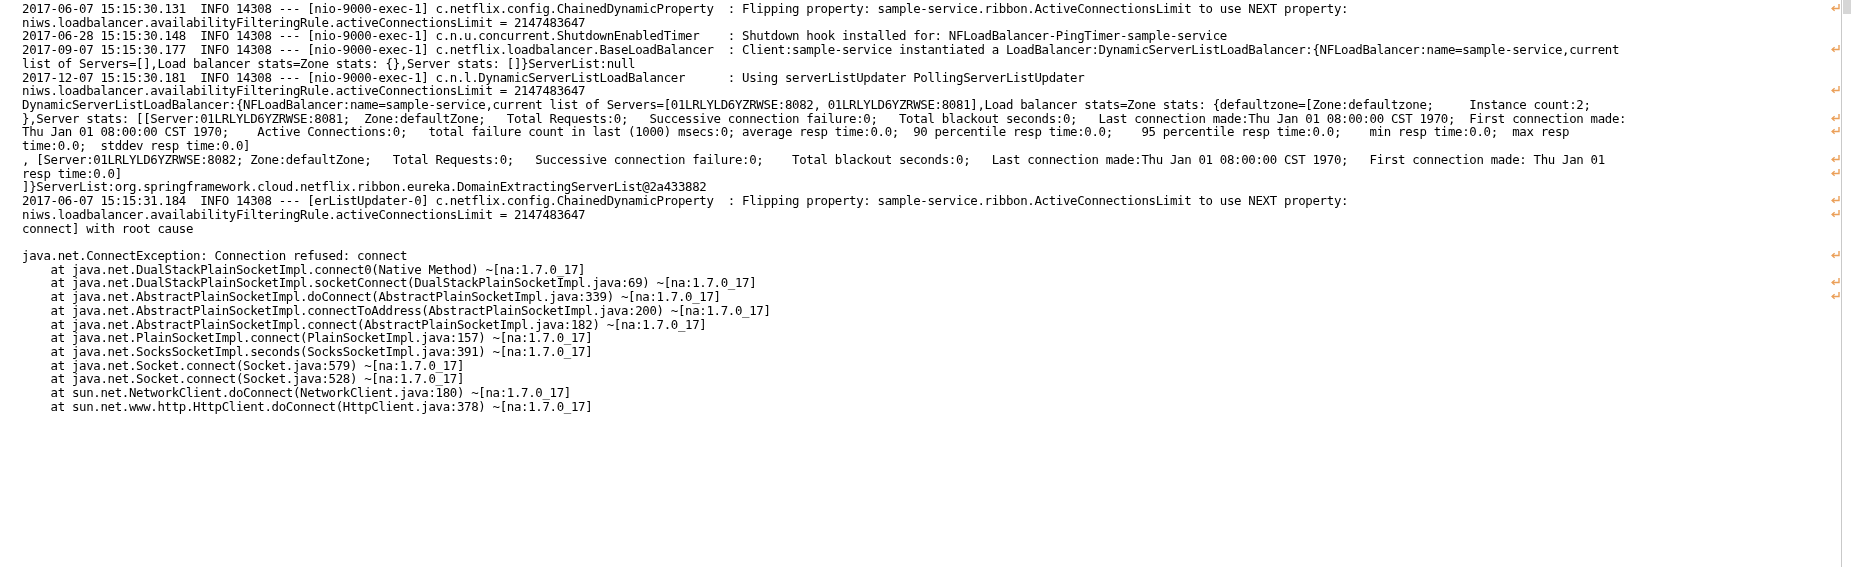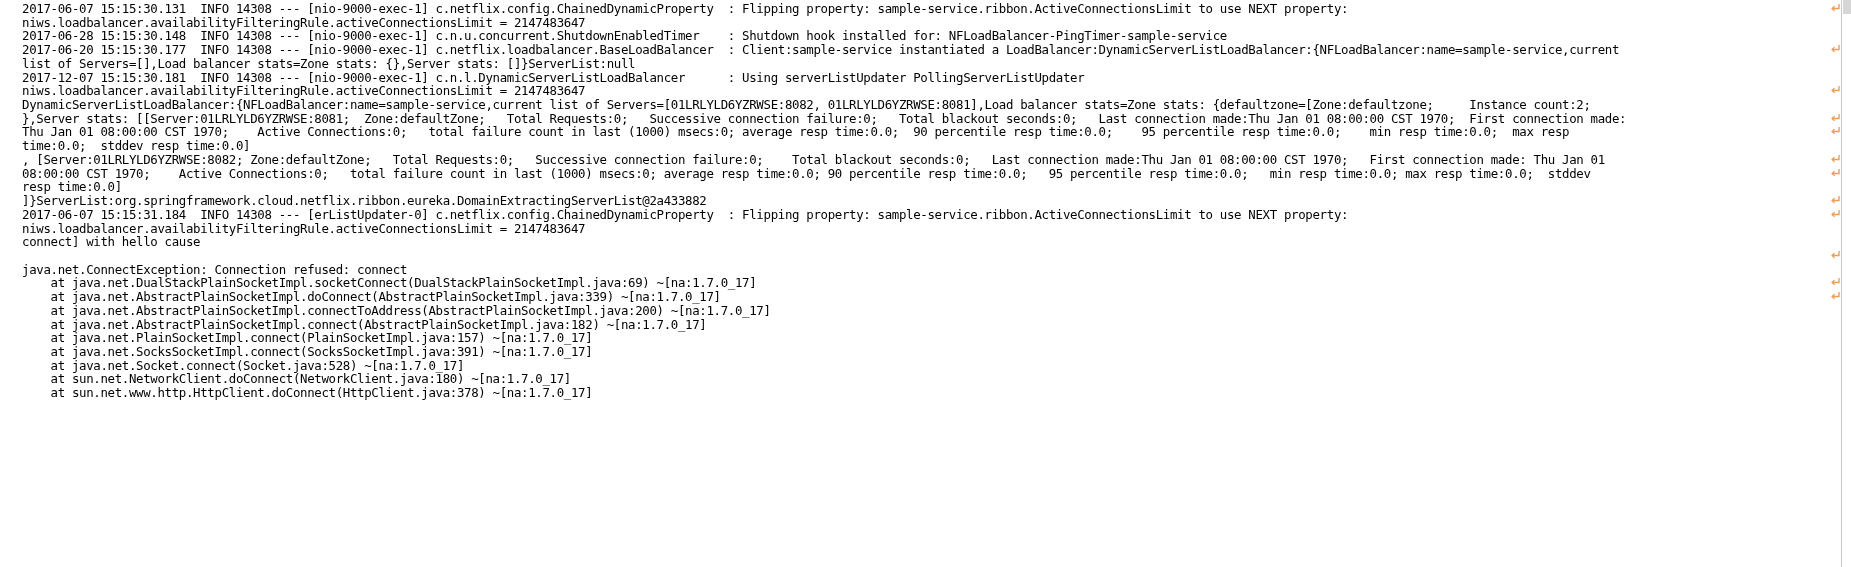--- a/index.html
+++ b/index.html
@@ -93,43 +93,44 @@
 </style>
 </head>
 <body>
 
 <div id="console-root">
 
   <div id="log-area">
       <div class="log-line">2017-06-07 15:15:30.131  INFO 14308 --- [nio-9000-exec-1] c.netflix.config.ChainedDynamicProperty  : Flipping property: sample-service.ribbon.ActiveConnectionsLimit to use NEXT property:</div>
       <div class="log-line">niws.loadbalancer.availabilityFilteringRule.activeConnectionsLimit = 2147483647</div>
       <div class="log-line">2017-06-28 15:15:30.148  INFO 14308 --- [nio-9000-exec-1] c.n.u.concurrent.ShutdownEnabledTimer    : Shutdown hook installed for: NFLoadBalancer-PingTimer-sample-service</div>
-      <div class="log-line">2017-06-20 15:15:30.177  INFO 14308 --- [nio-9000-exec-1] c.netflix.loadbalancer.BaseLoadBalancer  : Client:sample-service instantiated a LoadBalancer:DynamicServerListLoadBalancer:{NFLoadBalancer:name=sample-service,current</div>
+      <div class="log-line">2017-09-07 15:15:30.177  INFO 14308 --- [nio-9000-exec-1] c.netflix.loadbalancer.BaseLoadBalancer  : Client:sample-service instantiated a LoadBalancer:DynamicServerListLoadBalancer:{NFLoadBalancer:name=sample-service,current</div>
       <div class="log-line">list of Servers=[],Load balancer stats=Zone stats: {},Server stats: []}ServerList:null</div>
       <div class="log-line">2017-12-07 15:15:30.181  INFO 14308 --- [nio-9000-exec-1] c.n.l.DynamicServerListLoadBalancer      : Using serverListUpdater PollingServerListUpdater</div>
       <div class="log-line">niws.loadbalancer.availabilityFilteringRule.activeConnectionsLimit = 2147483647</div>
       <div class="log-line">DynamicServerListLoadBalancer:{NFLoadBalancer:name=sample-service,current list of Servers=[01LRLYLD6YZRWSE:8082, 01LRLYLD6YZRWSE:8081],Load balancer stats=Zone stats: {defaultzone=[Zone:defaultzone;     Instance count:2;</div>
       <div class="log-line">},Server stats: [[Server:01LRLYLD6YZRWSE:8081;  Zone:defaultZone;   Total Requests:0;   Successive connection failure:0;   Total blackout seconds:0;   Last connection made:Thu Jan 01 08:00:00 CST 1970;  First connection made:</div>
       <div class="log-line">Thu Jan 01 08:00:00 CST 1970;    Active Connections:0;   total failure count in last (1000) msecs:0; average resp time:0.0;  90 percentile resp time:0.0;    95 percentile resp time:0.0;    min resp time:0.0;  max resp</div>
       <div class="log-line">time:0.0;  stddev resp time:0.0]</div>
       <div class="log-line">, [Server:01LRLYLD6YZRWSE:8082; Zone:defaultZone;   Total Requests:0;   Successive connection failure:0;    Total blackout seconds:0;   Last connection made:Thu Jan 01 08:00:00 CST 1970;   First connection made: Thu Jan 01</div>
-      <div class="log-line">08:00:00 CST 1970;    Active Connections:0;   total failure count in last (1000) msecs:0; average resp time:0.0; 90 percentile resp time:0.0;   95 percentile resp time:0.0;   min resp time:0.0; max resp time:0.0;  stddev</div>
       <div class="log-line">resp time:0.0]</div>
       <div class="log-line">]}ServerList:org.springframework.cloud.netflix.ribbon.eureka.DomainExtractingServerList@2a433882</div>
       <div class="log-line">2017-06-07 15:15:31.184  INFO 14308 --- [erListUpdater-0] c.netflix.config.ChainedDynamicProperty  : Flipping property: sample-service.ribbon.ActiveConnectionsLimit to use NEXT property:</div>
       <div class="log-line">niws.loadbalancer.availabilityFilteringRule.activeConnectionsLimit = 2147483647</div>
-      <div class="log-line">connect] with hello cause</div>
+      <div class="log-line">connect] with root cause</div>
       <div class="log-line blank"></div>
       <div class="log-line">java.net.ConnectException: Connection refused: connect</div>
+      <div class="log-line">    at java.net.DualStackPlainSocketImpl.connect0(Native Method) ~[na:1.7.0_17]</div>
       <div class="log-line">    at java.net.DualStackPlainSocketImpl.socketConnect(DualStackPlainSocketImpl.java:69) ~[na:1.7.0_17]</div>
       <div class="log-line">    at java.net.AbstractPlainSocketImpl.doConnect(AbstractPlainSocketImpl.java:339) ~[na:1.7.0_17]</div>
       <div class="log-line">    at java.net.AbstractPlainSocketImpl.connectToAddress(AbstractPlainSocketImpl.java:200) ~[na:1.7.0_17]</div>
       <div class="log-line">    at java.net.AbstractPlainSocketImpl.connect(AbstractPlainSocketImpl.java:182) ~[na:1.7.0_17]</div>
       <div class="log-line">    at java.net.PlainSocketImpl.connect(PlainSocketImpl.java:157) ~[na:1.7.0_17]</div>
-      <div class="log-line">    at java.net.SocksSocketImpl.connect(SocksSocketImpl.java:391) ~[na:1.7.0_17]</div>
+      <div class="log-line">    at java.net.SocksSocketImpl.seconds(SocksSocketImpl.java:391) ~[na:1.7.0_17]</div>
+      <div class="log-line">    at java.net.Socket.connect(Socket.java:579) ~[na:1.7.0_17]</div>
       <div class="log-line">    at java.net.Socket.connect(Socket.java:528) ~[na:1.7.0_17]</div>
       <div class="log-line">    at sun.net.NetworkClient.doConnect(NetworkClient.java:180) ~[na:1.7.0_17]</div>
       <div class="log-line">    at sun.net.www.http.HttpClient.doConnect(HttpClient.java:378) ~[na:1.7.0_17]</div>
     </div>
 
   <div id="wrap-gutter">
       <span class="wrap-marker" style="top: 3px;">
         <svg width="11" height="11" viewBox="0 0 11 11">
           <path d="M9 1 L9 5.5 L2.5 5.5" fill="none" stroke="#eba05a" stroke-width="1.4"></path>
           <path d="M4.6 3.2 L2.1 5.5 L4.6 7.8" fill="none" stroke="#eba05a" stroke-width="1.4"></path>

